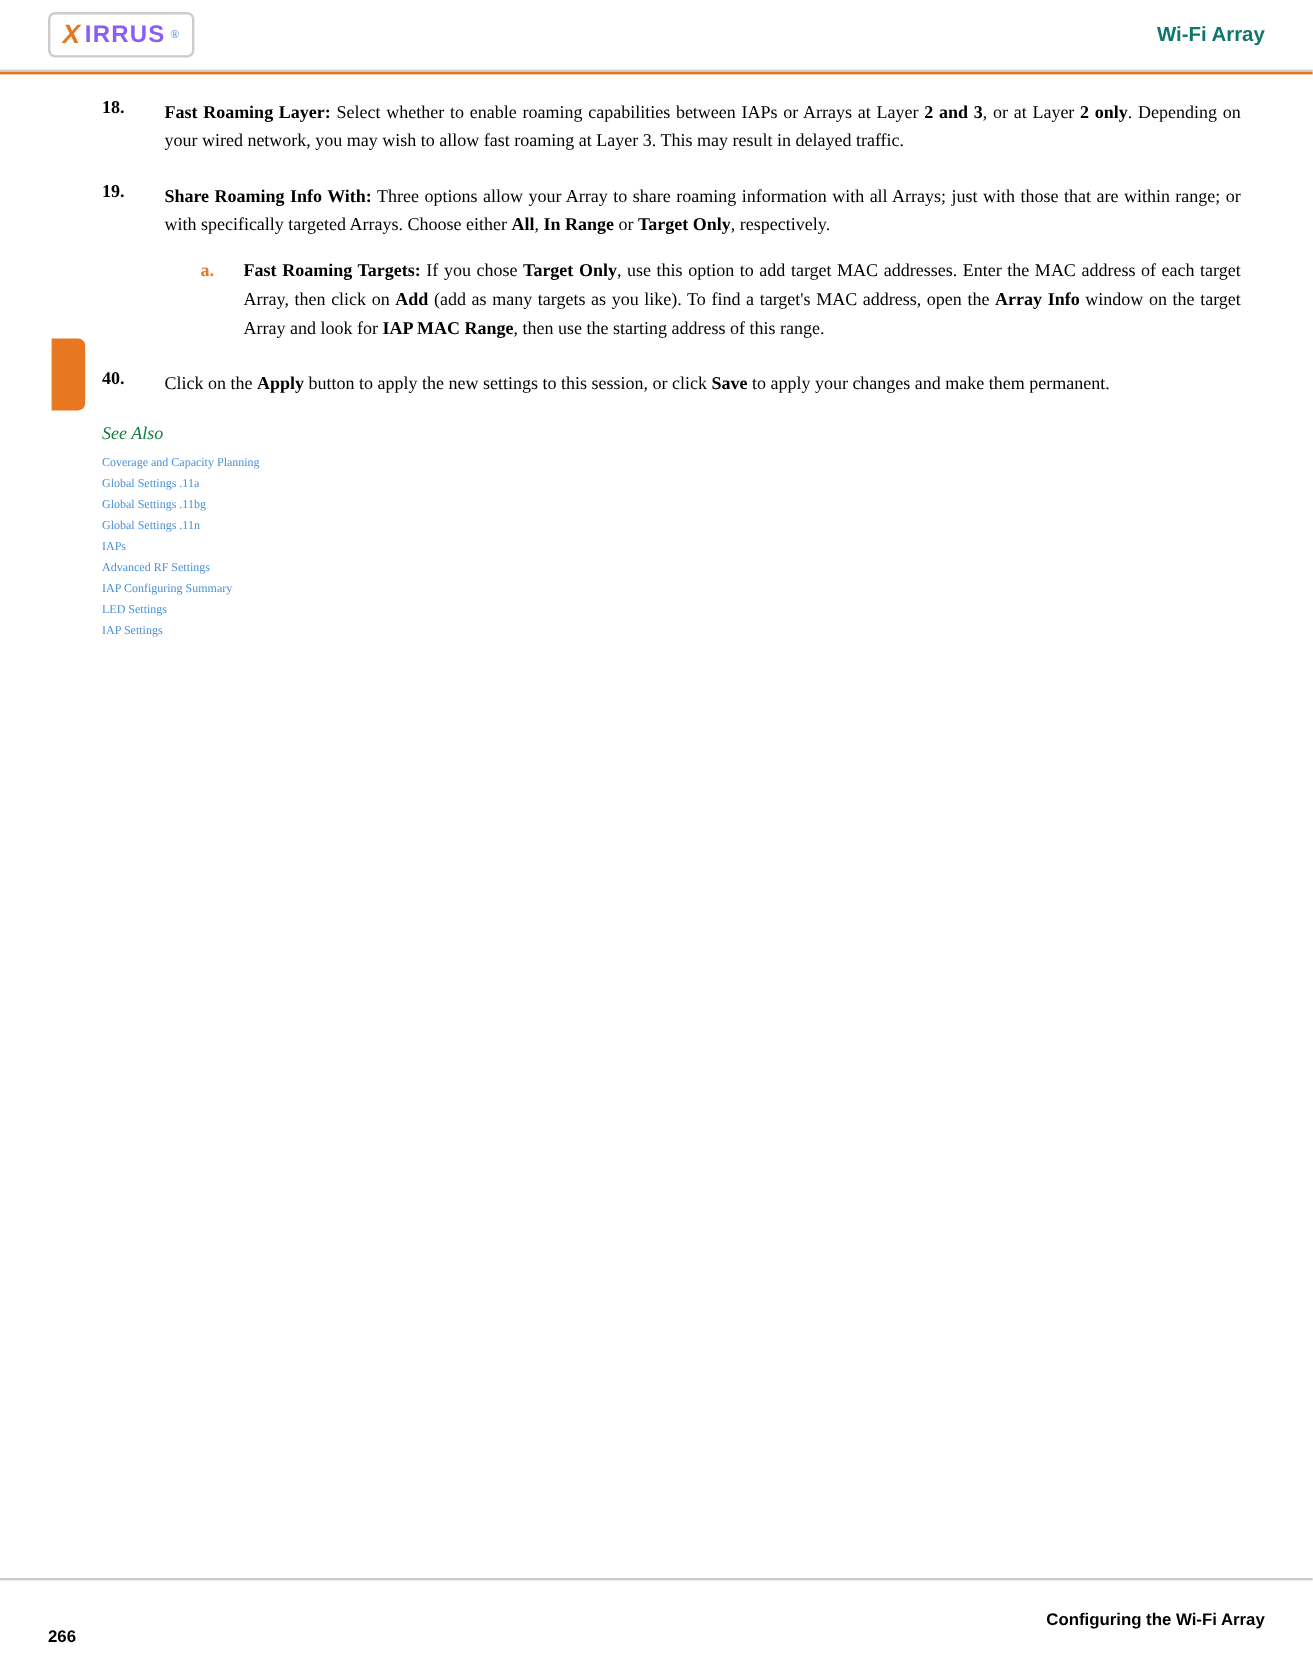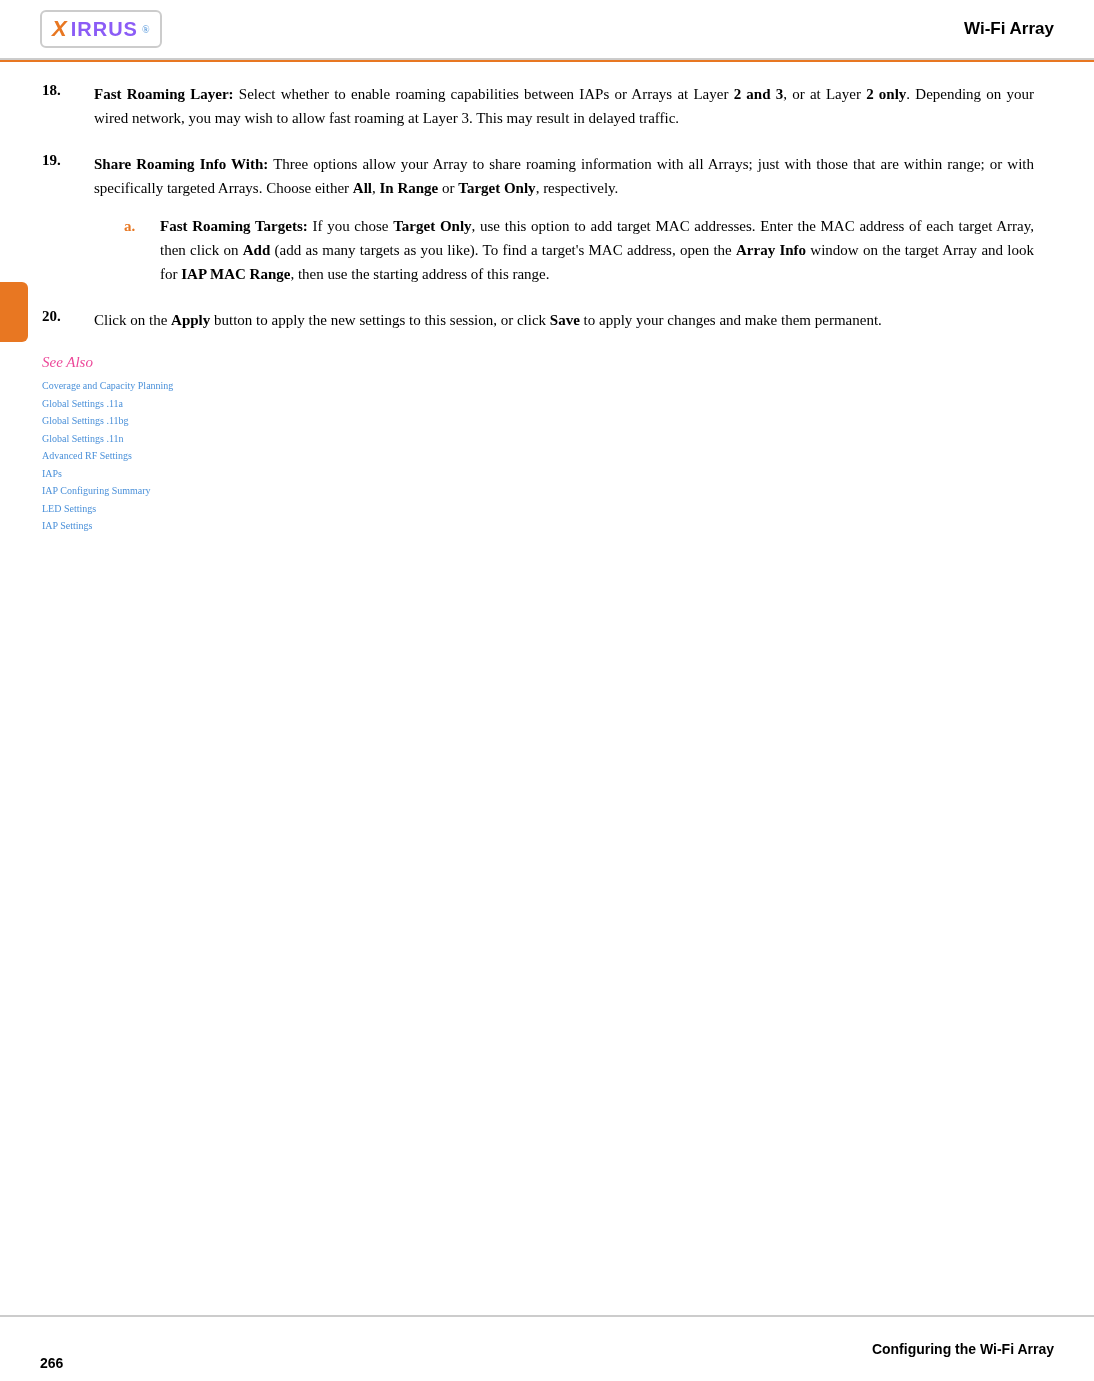--- a/index.html
+++ b/index.html
@@ -48,33 +48,34 @@
       letter-spacing: 1px;
     }
     .logo-reg {
       font-size: 10px;
       color: #4a90d9;
       vertical-align: super;
     }
     .header-title {
       font-size: 17px;
       font-weight: bold;
-      color: #000000;
+      color: #0f766e;
       font-family: Arial, sans-serif;
     }
     .header-divider {
       height: 2px;
       background: #e87722;
       width: 100%;
     }
 
     
     .main-content {
       padding: 20px 60px 20px 42px;
       position: relative;
+      margin-left: 43px;
     }
 
     
     .orange-tab {
       position: absolute;
       left: 0;
       top: 220px;
       width: 28px;
       height: 60px;
       background: #e87722;
@@ -128,21 +129,21 @@
     }
 
     
     .bold { font-weight: bold; }
 
     
     .see-also-section {
       margin-top: 18px;
     }
     .see-also-title {
-      color: #ec4899;
+      color: #15803d;
       font-style: italic;
       font-size: 15px;
       font-family: "Times New Roman", Times, serif;
       margin-bottom: 6px;
       font-weight: normal;
     }
     .see-also-link {
       display: block;
       color: #4a90d9;
       font-size: 10px;
@@ -215,36 +216,36 @@
         <div class="sub-content">
           <span class="bold">Fast Roaming Targets:</span><span> If you chose </span><span class="bold">Target Only</span><span>, use this option to add target MAC addresses. Enter the MAC address of each target Array, then click on </span><span class="bold">Add</span><span> (add as many targets as you like). To find a target's MAC address, open the </span><span class="bold">Array Info</span><span> window on the target Array and look for </span><span class="bold">IAP MAC Range</span><span>, then use the starting address of this range.</span>
         </div>
       </div>
 
       
     </div>
   </div>
 
   <div class="numbered-item">
-    <div class="item-number">20.</div>
+    <div class="item-number">40.</div>
     <div class="item-content">
       <span> Click on the </span><span class="bold">Apply</span><span> button to apply the new settings to this session, or click </span><span class="bold">Save</span><span> to apply your changes and make them permanent.</span>
     </div>
   </div>
 
   <div class="see-also-section">
     <div class="see-also-title">See Also</div>
     <div id="see-also-links">
 
     <a class="see-also-link" href="#">Coverage and Capacity Planning</a>
         <a class="see-also-link" href="#">Global Settings .11a</a>
         <a class="see-also-link" href="#">Global Settings .11bg</a>
         <a class="see-also-link" href="#">Global Settings .11n</a>
+        <a class="see-also-link" href="#">IAPs</a>
         <a class="see-also-link" href="#">Advanced RF Settings</a>
-        <a class="see-also-link" href="#">IAPs</a>
         <a class="see-also-link" href="#">IAP Configuring Summary</a>
         <a class="see-also-link" href="#">LED Settings</a>
         <a class="see-also-link" href="#">IAP Settings</a>
       </div>
   </div>
 
 </div>
 
 <div class="footer">
   <div class="footer-page">266</div>

